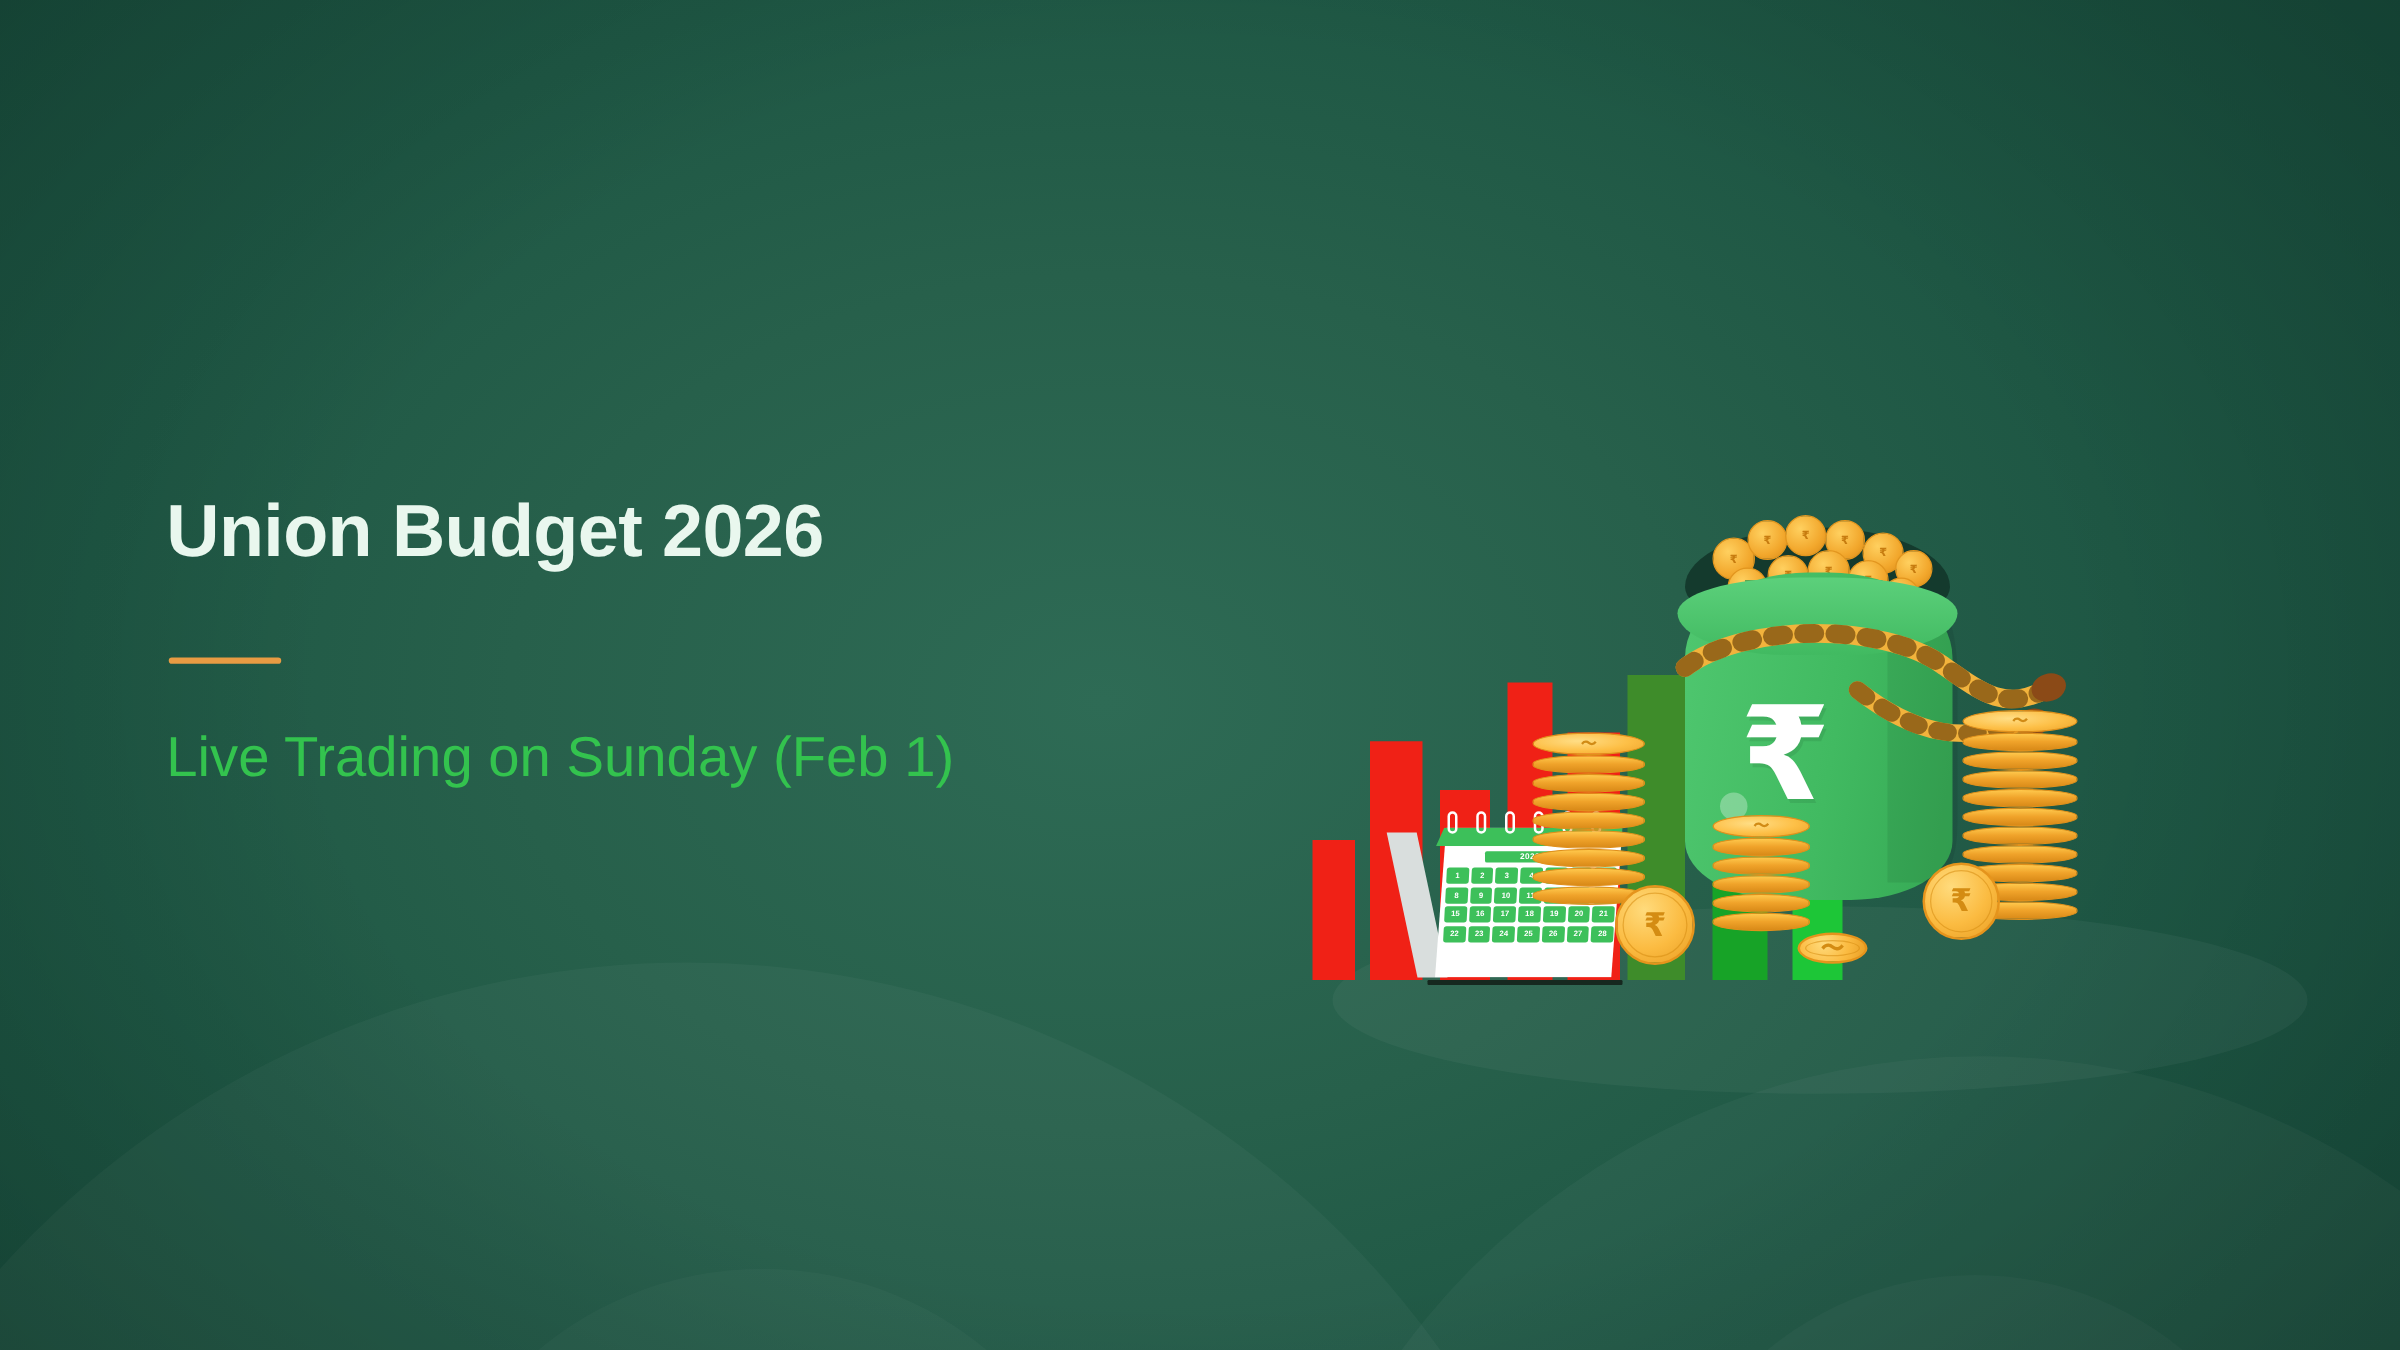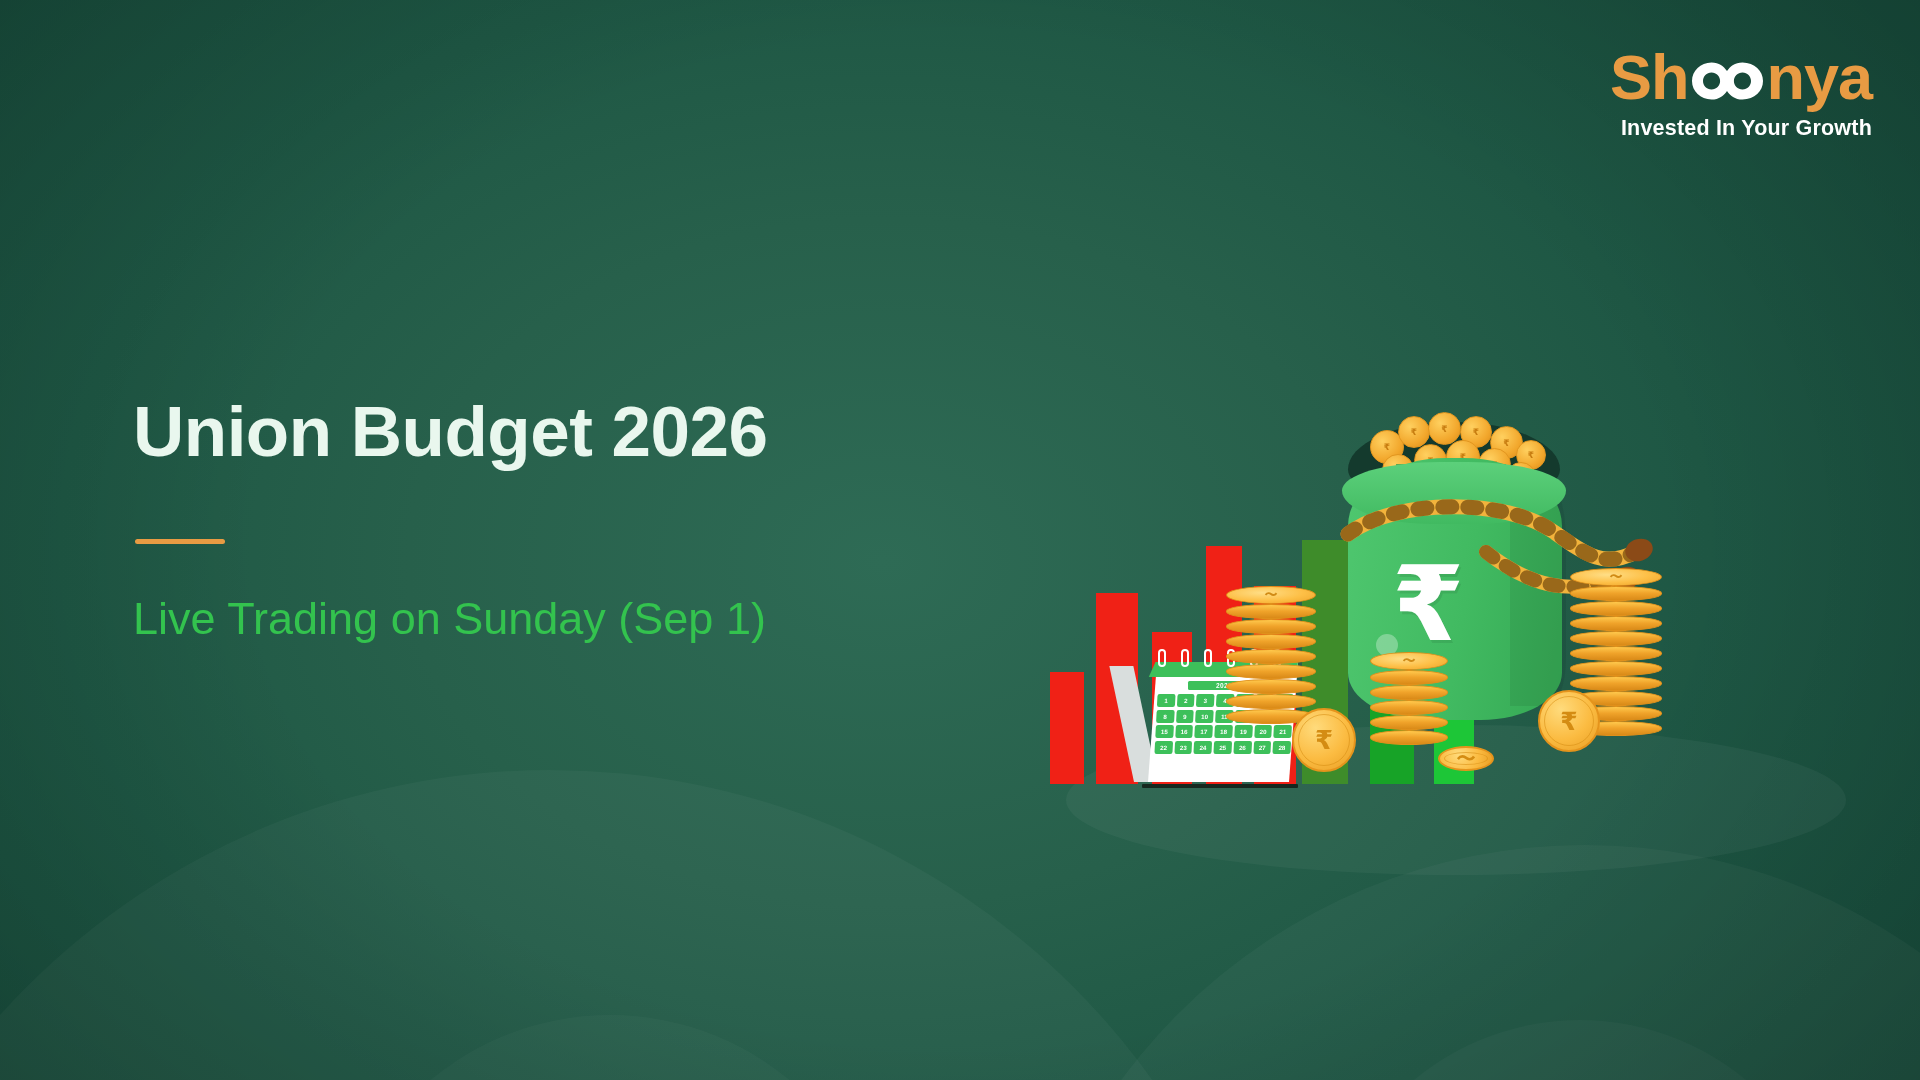--- a/index.html
+++ b/index.html
@@ -44,21 +44,21 @@
   }
   .logo-inf { display:inline-flex; margin:0 1px; transform:translateY(3px); }
   .logo-tag {
     margin-top:9px; font-size:21.5px; font-weight:700; color:#FFFFFF;
     letter-spacing:0.2px; line-height:1;
   }
 
   
   #copy { position:absolute; left:133px; top:395px; }
   #headline {
-    font-size:71px; font-weight:700; color:#E9F7EE;
+    font-size:59px; font-weight:700; color:#E9F7EE;
     letter-spacing:-0.5px; line-height:1.04; white-space:nowrap;
   }
   #rule { width:90px; height:5px; background:#E89B43; border-radius:3px; margin:70px 0 0 2px; }
   #subhead {
     margin-top:44px; font-size:45px; font-weight:400; color:#33C34E;
     line-height:1.38; white-space:nowrap;
   }
 
   
   #art { position:absolute; left:1040px; top:390px; width:820px; height:480px; }
@@ -177,42 +177,26 @@
 <body>
 
 <div id="banner">
 
   <div class="bg-arc a1"></div>
   <div class="bg-arc a2"></div>
   <div class="bg-arc a3"></div>
   <div class="bg-arc a4"></div>
   <div class="bg-vig"></div>
 
-  <div id="logo">
-    <div class="logo-word">
-      <span>Sh</span>
-      <span class="logo-inf">
-        <svg width="76" height="46" viewBox="0 0 76 46" aria-hidden="true">
-          <path d="M22.5 4.5C11.5 4.5 3 12.8 3 23s8.5 18.5 19.5 18.5c7.6 0 12.4-4 15.5-8.6
-                   3.1 4.6 7.9 8.6 15.5 8.6C65.5 41.5 74 33.2 74 23S65.5 4.5 53.5 4.5
-                   c-7.6 0-12.4 4-15.5 8.6-3.1-4.6-7.9-8.6-15.5-8.6Z
-                   M22.5 14.5c4.9 0 8.6 3.8 8.6 8.5s-3.7 8.5-8.6 8.5S14 27.7 14 23s3.6-8.5 8.5-8.5Z
-                   M53.5 14.5c4.9 0 8.5 3.8 8.5 8.5s-3.6 8.5-8.5 8.5-8.6-3.8-8.6-8.5 3.7-8.5 8.6-8.5Z" fill="#FFFFFF"></path>
-        </svg>
-      </span>
-      <span>nya</span>
-    </div>
-    <div class="logo-tag">Invested In Your Growth</div>
-  </div>
 
   <div id="copy">
     <div id="headline">Union Budget 2026</div>
     <div id="rule"></div>
     <div id="subhead">
-      <div>Live Trading on Sunday (Sep 1)</div>
+      <div>Live Trading on Sunday (Feb 1)</div>
     </div>
   </div>
 
   <div id="art">
 
     <div id="ground"></div>
 
     <div id="bars">
         <div class="bar" style="left: 10px; width: 34px; height: 112px; background: rgb(240, 33, 22);"></div>
         <div class="bar" style="left: 56px; width: 42px; height: 191px; background: rgb(240, 33, 22);"></div>

